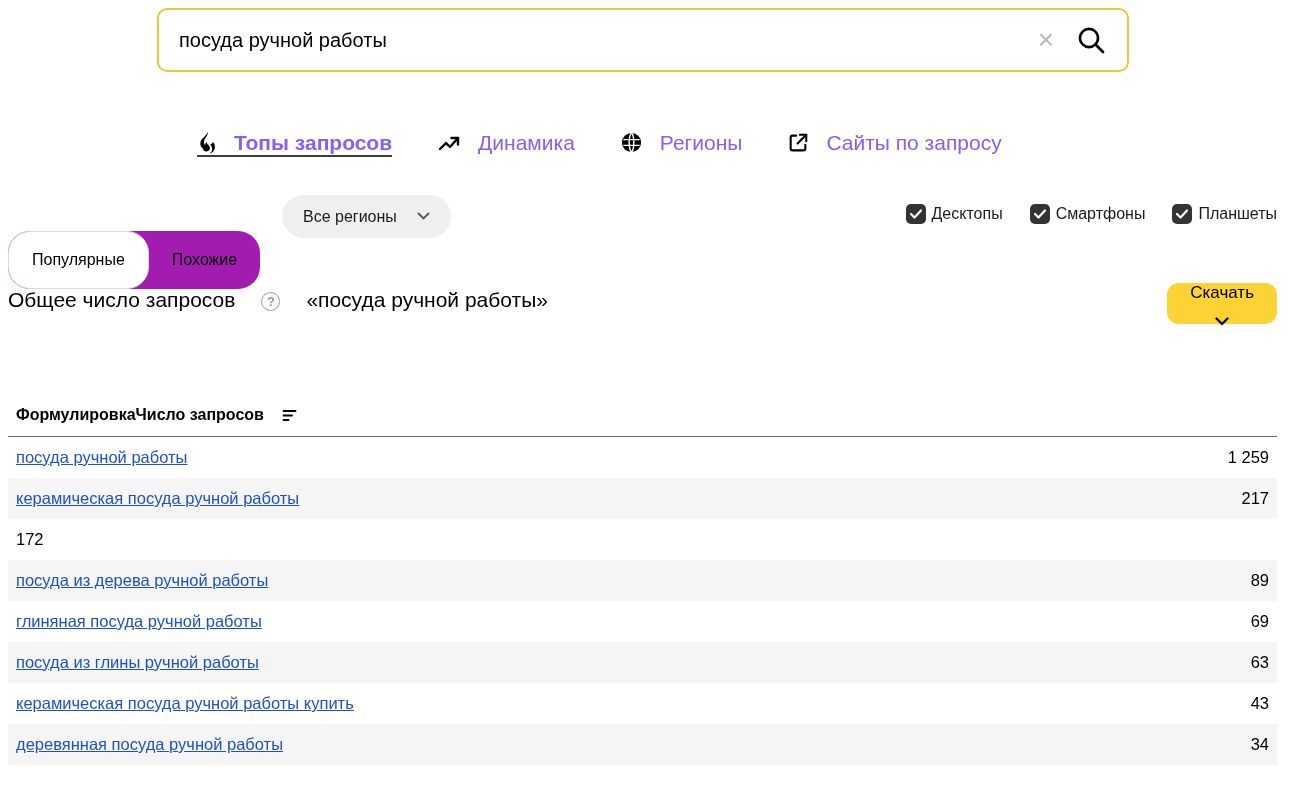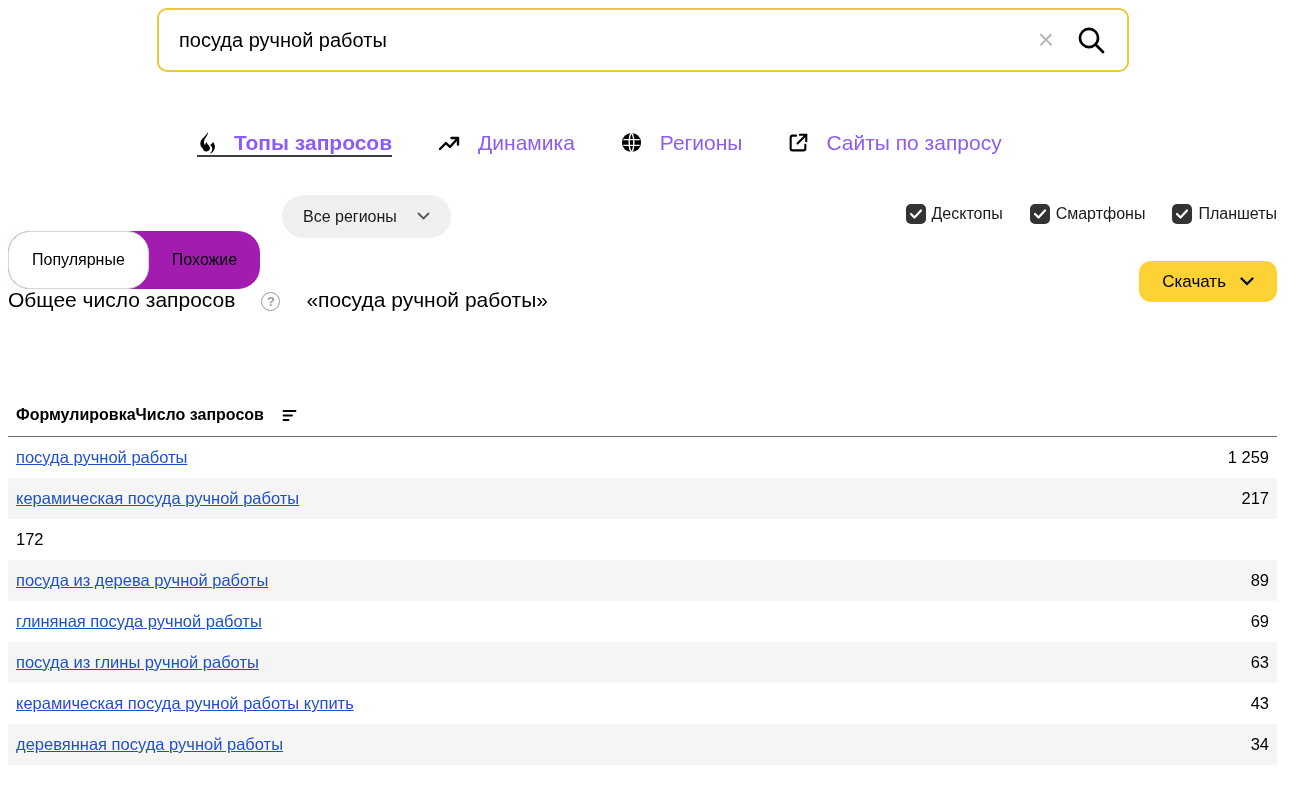--- a/index.html
+++ b/index.html
@@ -46,24 +46,24 @@
     display:flex; align-items:center; justify-content:center; flex:0 0 auto; }
   .checkbox svg{ display:none; }
   .checkbox.checked{ background:var(--checkbox-dark); }
   .checkbox.checked svg{ display:block; }
   
   .summary{ position:absolute; left:8px; top:288px; display:flex; align-items:center;
     gap:23px; font-size:21px; color:#000; }
   .qmark{ width:19px; height:19px; border:1.5px solid #9a9a9a; border-radius:50%;
     color:#9a9a9a; font-size:13px; font-weight:700; display:flex; align-items:center;
     justify-content:center; margin:2px 3px 0 3px; cursor:pointer; }
-  .download-btn{ position:absolute; right:19px; top:261px; height:41px;
+  .download-btn{ position:absolute; right:19px; top:283px; height:41px;
     background:var(--accent-yellow); border:0; border-radius:12px; padding:0 23px;
     display:flex; align-items:center; gap:14px; font:17px "Liberation Sans", sans-serif;
-    color:#000; cursor:pointer; }
+    color:#000; cursor:pointer;flex-direction:column; }
   
   .table{ position:absolute; left:8px; top:404px; width:1269px; }
   .thead{ display:flex; align-items:center;
     padding:2px 8px 12px 8px; border-bottom:1px solid #6b6b6b;
     font-size:16px; font-weight:700; color:#000; }
   .th-right{ display:flex; align-items:center; gap:18px; }
   .tbody .trow{ height:41px; display:flex; justify-content:space-between;
     align-items:center; padding:0 8px; font-size:16.5px; }
   .tbody .trow:nth-child(even){ background:var(--row-alt); }
   .phrase{ color:var(--link-blue); text-decoration:underline; cursor:pointer; }

